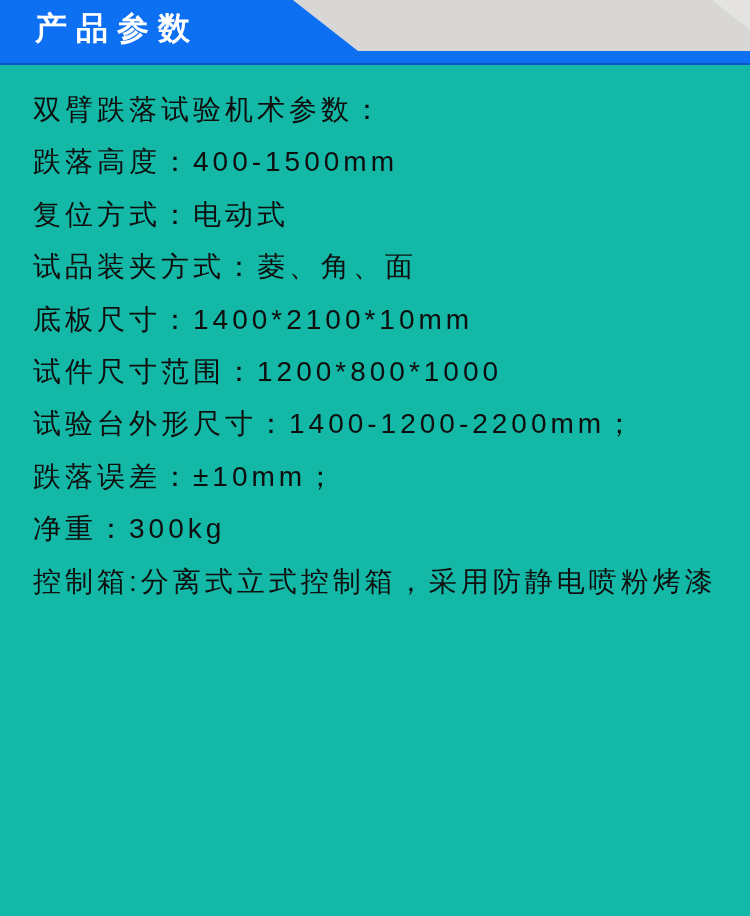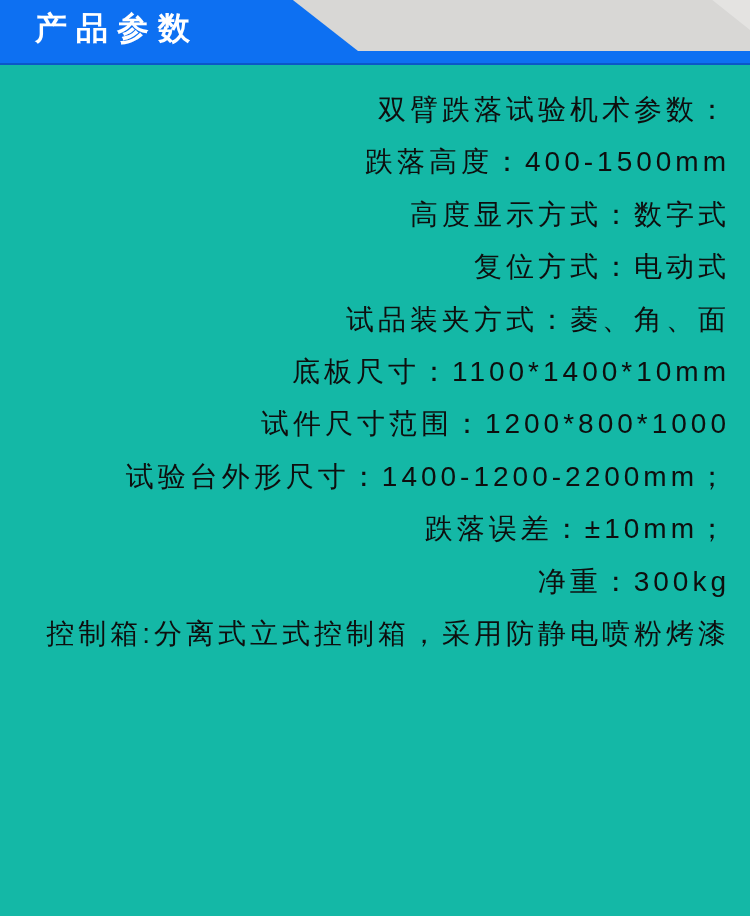--- a/index.html
+++ b/index.html
@@ -58,21 +58,20 @@
     font-size: 32px;
     line-height: 34px;
     font-weight: bold;
     letter-spacing: 9px;
     color: #ffffff;
   }
 
   
   .specs {
     padding: 19px 20px 0 33px;
-    text-align: right;
   }
   .spec-line {
     margin: 0;
     height: 52.4px;
     line-height: 52.4px;
     font-size: 28px;
     letter-spacing: 4px;
     color: #0e0e0e;
     white-space: nowrap;
   }
@@ -86,24 +85,23 @@
     <div class="banner-sheen"></div>
     <div class="banner-strip"></div>
     <div class="banner-tab">
       <h1 class="banner-title">产品参数</h1>
     </div>
   </header>
 
   <main class="specs">
     <p class="spec-line">双臂跌落试验机术参数：</p>
     <p class="spec-line">跌落高度：400-1500mm</p>
-    <p class="spec-line">高度显示方式：数字式</p>
     <p class="spec-line">复位方式：电动式</p>
     <p class="spec-line">试品装夹方式：菱、角、面</p>
-    <p class="spec-line">底板尺寸：1100*1400*10mm</p>
+    <p class="spec-line">底板尺寸：1400*2100*10mm</p>
     <p class="spec-line">试件尺寸范围：1200*800*1000</p>
     <p class="spec-line">试验台外形尺寸：1400-1200-2200mm；</p>
     <p class="spec-line">跌落误差：±10mm；</p>
     <p class="spec-line">净重：300kg</p>
     <p class="spec-line">控制箱:分离式立式控制箱，采用防静电喷粉烤漆</p>
   </main>
 
 </div>
 
 </body></html>

